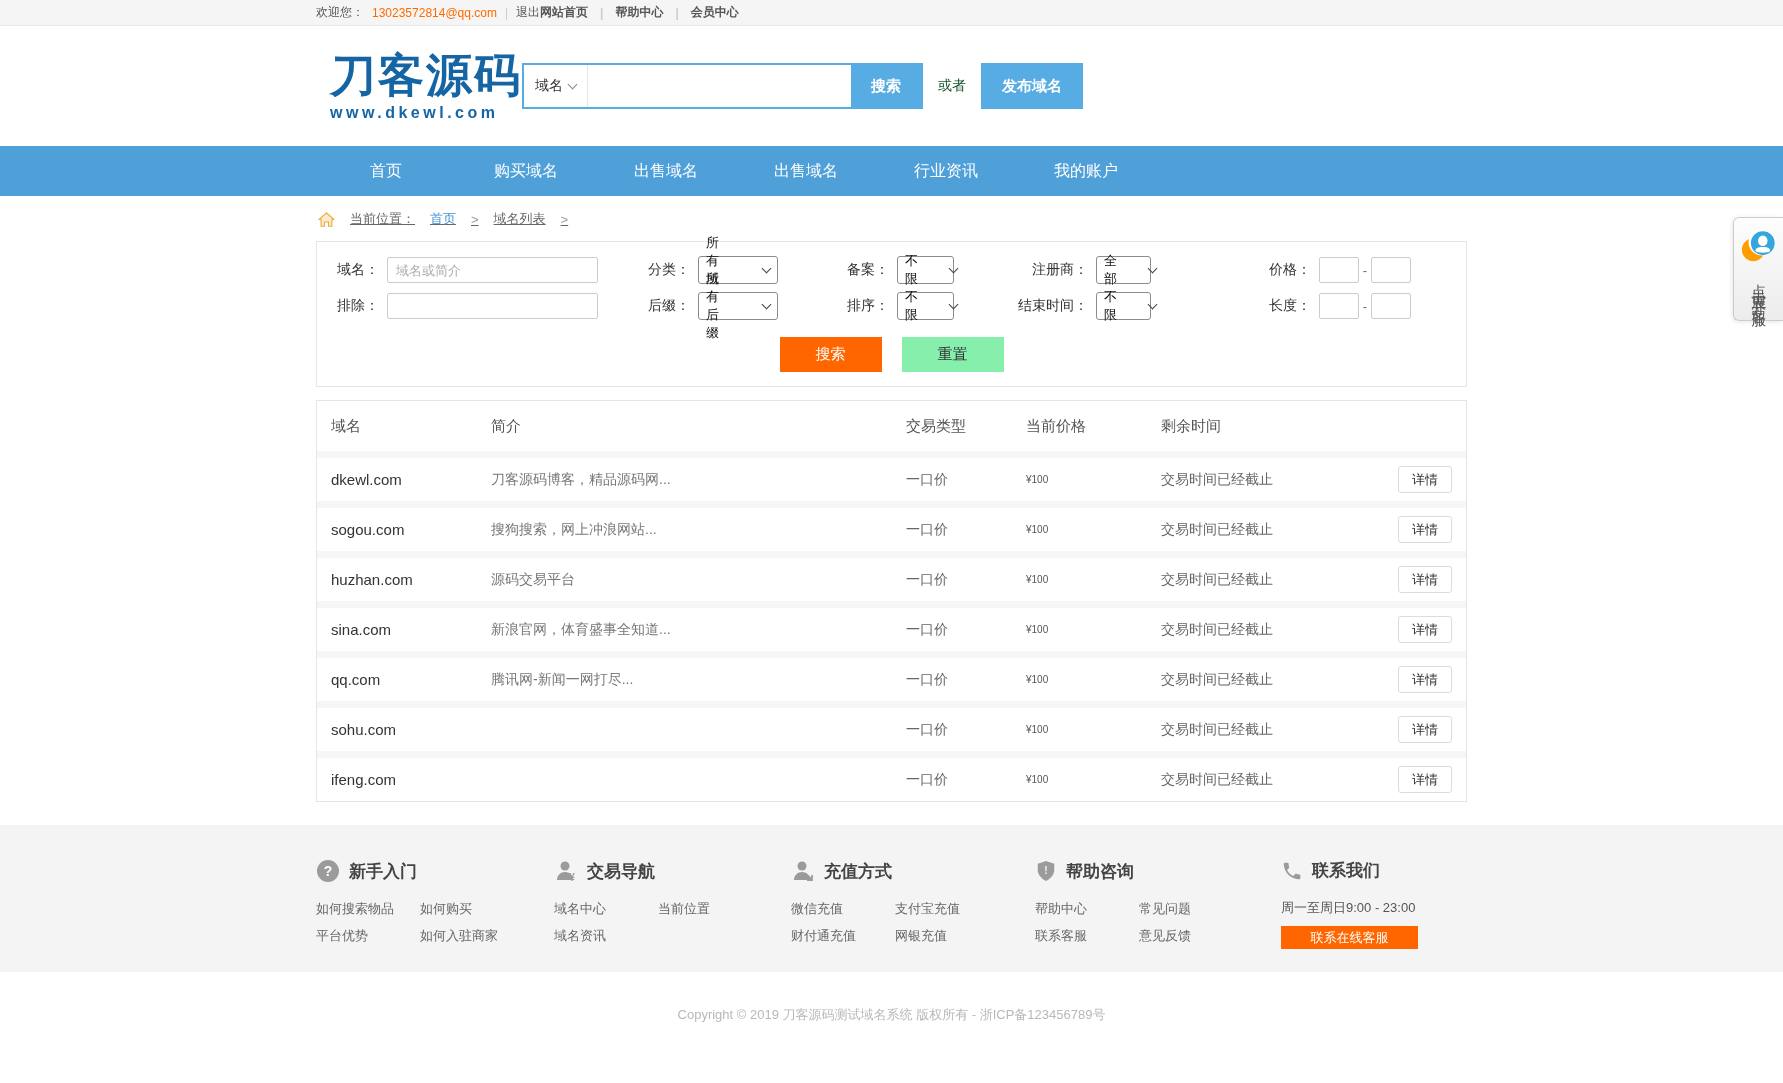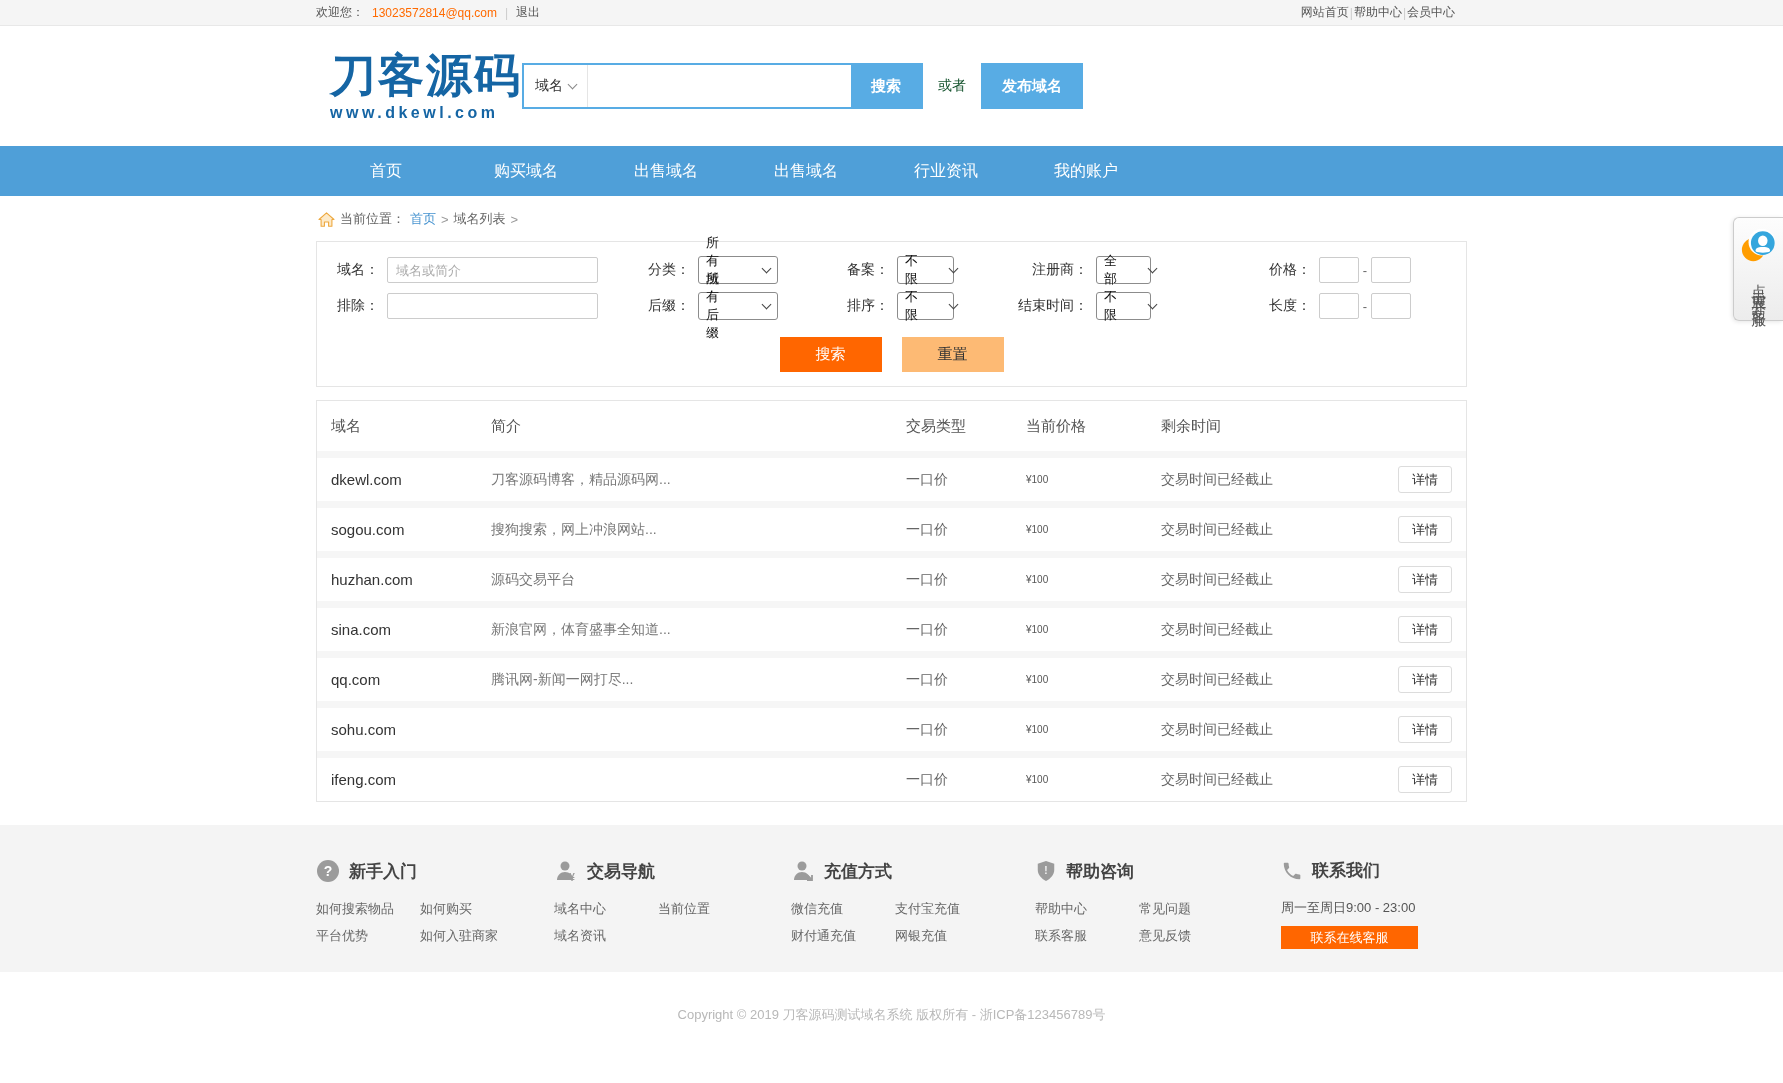--- a/index.html
+++ b/index.html
@@ -2,23 +2,23 @@
 <html><head>
 <meta charset="utf-8">
 <style>
   * { box-sizing: border-box; }
   html,body { margin:0; padding:0; background:#fff; }
   body { font-family:"Liberation Sans","DejaVu Sans",sans-serif; color:#333; min-width:1783px; }
   .container { width:1151px; margin:0 auto; }
 
   
   .topbar { height:26px; background:#f5f5f5; border-bottom:1px solid #e8e8e8; font-size:12px; color:#555; }
-  .topbar .container { display:flex; justify-content:space-between; align-items:center; height:100%; }
+  .topbar .container { display:flex; justify-content:flex-start; align-items:center; height:100%; }
   .topbar-left, .topbar-right { display:flex; align-items:center; gap:8px; }
-  .topbar-right { padding-right:12px; gap:1px; }
+  .topbar-right { padding-right:12px; gap:12px;font-weight:bold; }
   .topbar .email { color:#ff6a00; }
   .topbar .tb-sep { color:#ccc; }
   .topbar a, .topbar .tb-link, .topbar .logout { color:#555; text-decoration:none; cursor:pointer; }
 
   
   .header { height:120px; background:#fff; }
   .header .container { display:flex; align-items:center; height:100%; }
   .logo { padding-left:14px; line-height:1; }
   .logo-title { font-size:46px; font-weight:900; color:#1565a4; letter-spacing:2px; }
   .logo-sub { font-size:16px; font-weight:bold; color:#1565a4; letter-spacing:3.5px; margin-top:7px; }
@@ -31,38 +31,38 @@
   .search-btn { width:70px; border:none; background:#58ace4; color:#fff; font-size:15px; font-weight:bold; cursor:pointer; }
   .or-text { margin:0 15px; font-size:14px; color:#14532d; }
   .publish-btn { width:102px; height:46px; border:none; background:#58ace4; color:#fff; font-size:15px; font-weight:bold; cursor:pointer; }
 
   
   .nav { height:50px; background:#4f9fd8; }
   .nav .container { display:flex; }
   .nav-item { width:140px; text-align:center; line-height:50px; color:#fff; font-size:16px; cursor:pointer; }
 
   
-  .breadcrumb { display:flex; align-items:center; gap:5px; margin:14px 0 13px; font-size:13px; color:#666; padding-left:2px; }
+  .breadcrumb { display:flex; align-items:center; gap:15px; margin:14px 0 13px; font-size:13px; color:#666; padding-left:2px;text-decoration:underline; }
   .breadcrumb .bc-home { color:#4693d0; cursor:pointer; }
   .breadcrumb .bc-sep { color:#999; }
 
   
   .panel { border:1px solid #e5e5e5; background:#fff; }
   .filter-panel { padding:13px 0 14px; }
   .f-grid { display:grid; grid-template-columns:70px 211px 100px 80px 119px 57px 142px 55px 168px 40px 12px 40px; align-items:center; height:30px; }
   .f-grid + .f-grid { margin-top:6px; }
   .f-label { text-align:right; padding-right:8px; font-size:14px; color:#333; white-space:nowrap; }
   .f-input { height:26px; border:1px solid #ccc; border-radius:2px; padding:0 8px; font-size:13px; color:#333; width:100%; }
   .f-input::placeholder { color:#aaa; }
   .f-mini { height:26px; border:1px solid #ccc; border-radius:2px; width:100%; padding:0 4px; font-size:13px; }
   .dash { text-align:center; color:#666; font-size:13px; }
   .sel { height:28px; width:100%; border:1px solid #8c8c8c; border-radius:3px; background:#fff; display:flex; align-items:center; justify-content:space-between; padding:0 7px; font-size:13px; color:#111; cursor:pointer;gap:32px; }
   .btn-row { display:flex; justify-content:center; gap:20px; margin-top:16px; }
   .btn-search { width:102px; height:35px; border:none; background:#ff6600; color:#fff; font-size:15px; cursor:pointer; }
-  .btn-reset { width:102px; height:35px; border:none; background:#fdba74; color:#333; font-size:15px; cursor:pointer; }
+  .btn-reset { width:102px; height:35px; border:none; background:#86efac; color:#333; font-size:15px; cursor:pointer; }
 
   
   .table-panel { margin-top:13px; }
   .t-grid { display:grid; grid-template-columns:160px 415px 120px 135px 235px 1fr; align-items:center; padding:0 14px; }
   .t-head { height:50px; font-size:15px; color:#555; }
   .t-row { height:50px; border-top:7px solid #f6f6f6; }
   .t-domain { font-size:15px; color:#333; }
   .t-desc { font-size:14px; color:#777; }
   .t-trade, .t-remain { font-size:14px; color:#666; }
   .t-price { font-size:10px; color:#555; }

